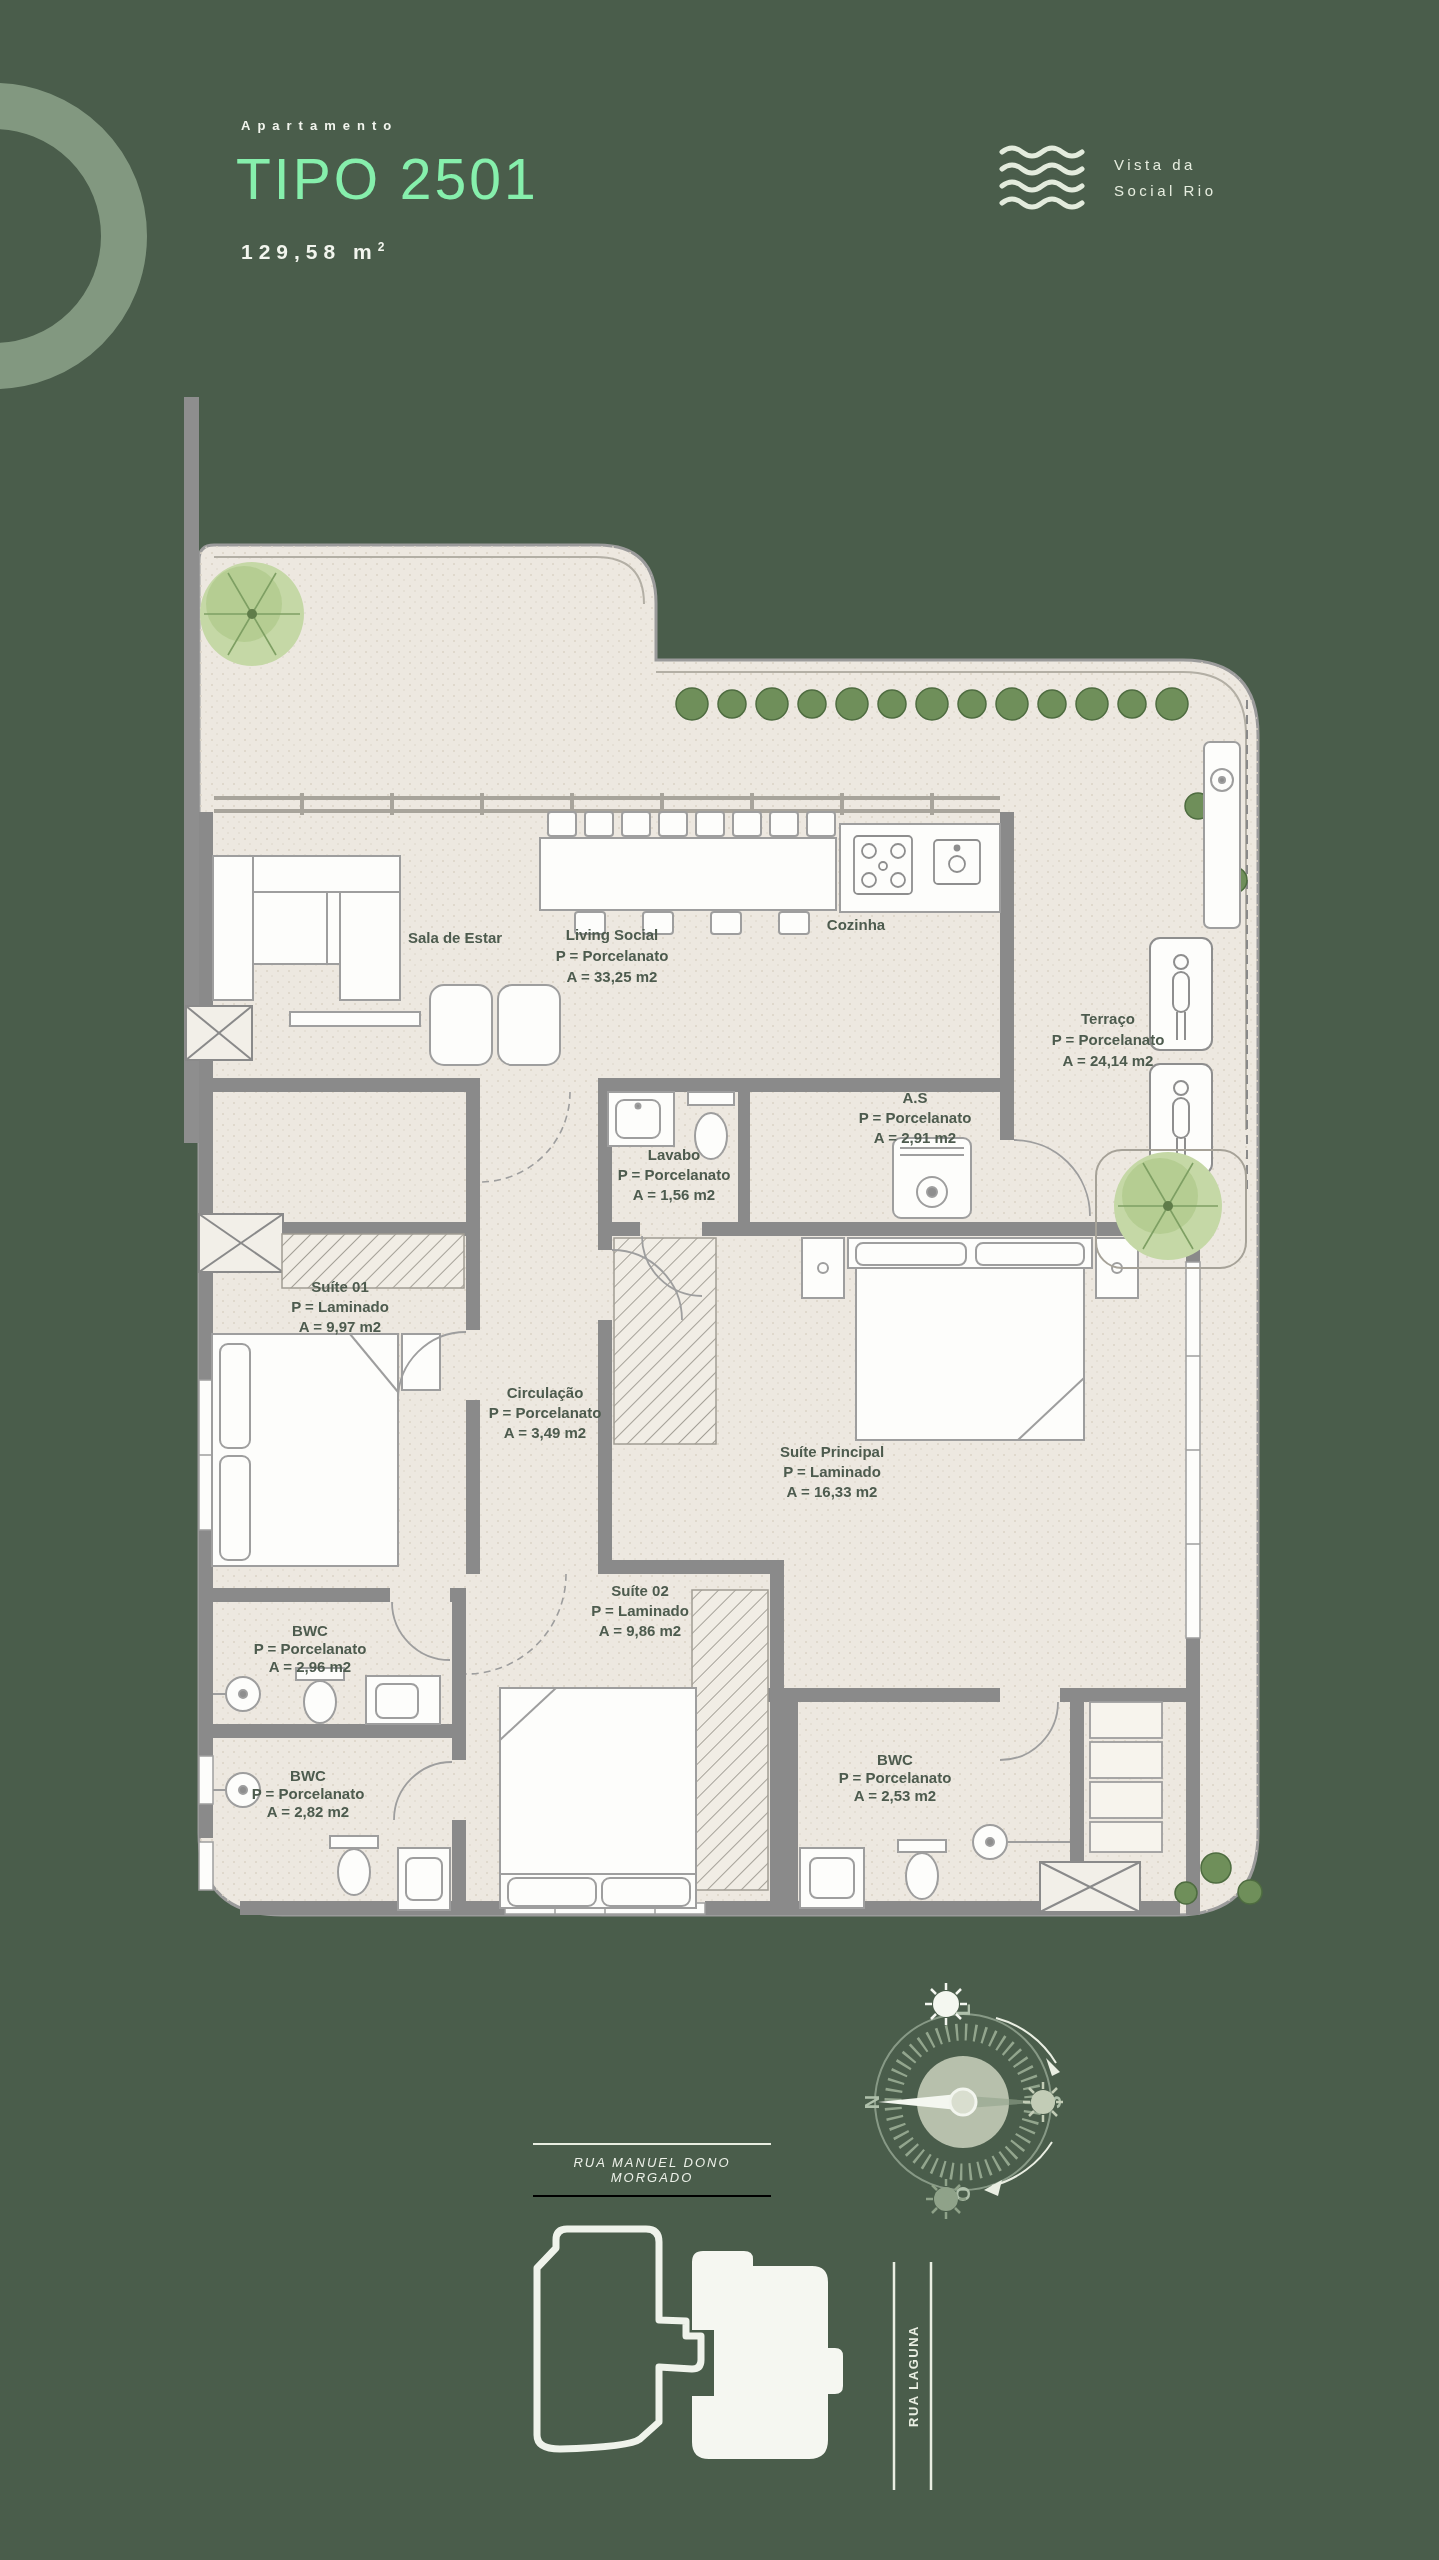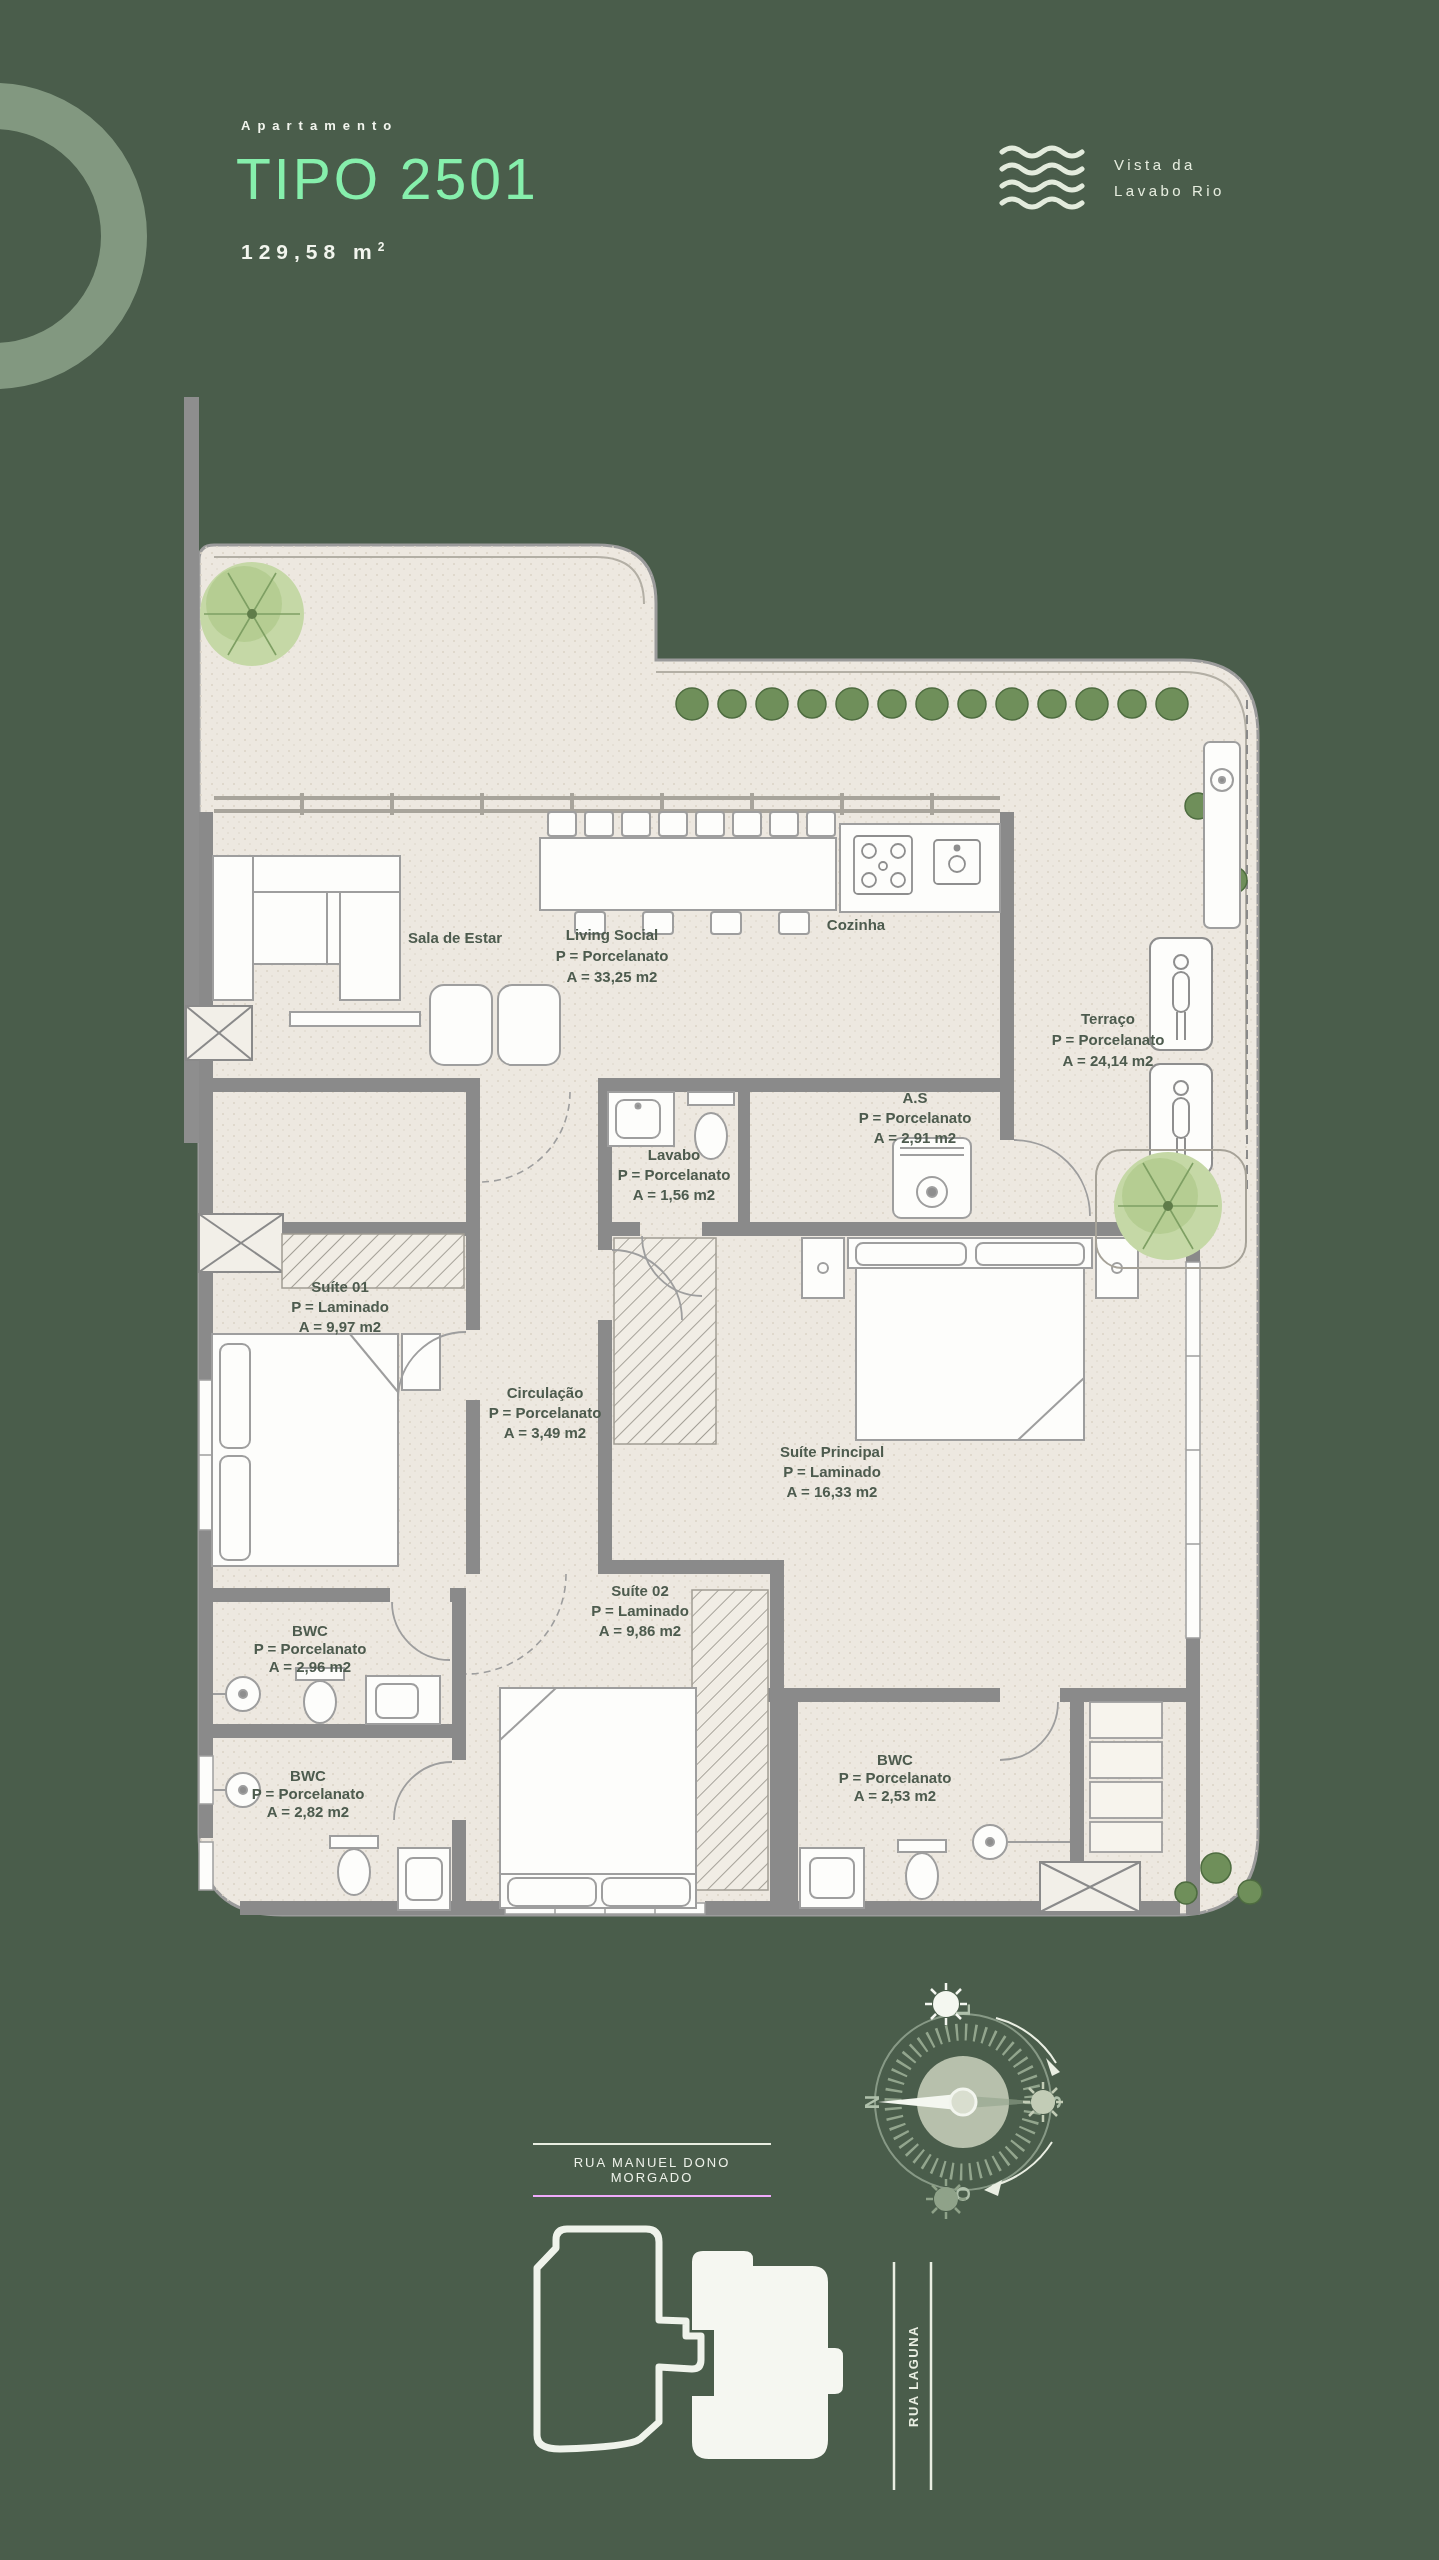--- a/index.html
+++ b/index.html
@@ -12,22 +12,22 @@
   .title{position:absolute;left:236px;top:146px;font-size:57px;font-weight:300;
          letter-spacing:3px;color:#86efac;}
   .area{position:absolute;left:241px;top:240px;font-size:21px;font-weight:bold;
         letter-spacing:6px;color:#F2F5EE;text-align:center;}
   .area sup{font-size:12px;letter-spacing:0;}
   
   .badge{position:absolute;left:998px;top:144px;display:flex;align-items:center;gap:24px;}
   .badge-text{font-size:15px;font-weight:normal;letter-spacing:3.5px;color:#E6EDDF;line-height:26px;}
   
   .street-bottom{position:absolute;left:533px;top:2143px;width:238px;text-align:center;
-     border-top:2px solid #E9EEE2;border-bottom:2px solid #f0abfc;padding:10px 0;
-     font-size:13px;letter-spacing:2px;color:#EDF1E9;}
+     border-top:2px solid #E9EEE2;border-bottom:2px solid #000000;padding:10px 0;
+     font-size:13px;letter-spacing:2px;color:#EDF1E9;font-style:italic;}
   
   .brand{position:absolute;left:1096px;top:2312px;color:#DCE4D5;
      font-family:"Liberation Serif",serif;font-variant:small-caps;
      font-size:56px;line-height:62px;letter-spacing:2px;}
   text{font-family:"Liberation Sans",sans-serif;}
   .rl{font-size:15px;font-weight:bold;fill:#4D5B4E;}
 </style>
 </head>
 <body>
 
@@ -498,20 +498,20 @@
     <svg width="92" height="68" viewBox="0 0 92 68">
       <g fill="none" stroke="#E3EBDD" stroke-width="5" stroke-linecap="round">
         <path d="M4,8 Q14,0 24,8 T44,8 T64,8 T84,8"></path>
         <path d="M4,25 Q14,17 24,25 T44,25 T64,25 T84,25"></path>
         <path d="M4,42 Q14,34 24,42 T44,42 T64,42 T84,42"></path>
         <path d="M4,59 Q14,51 24,59 T44,59 T64,59 T84,59"></path>
       </g>
     </svg>
     <div class="badge-text">
       <div>Vista da</div>
-      <div>Lavabo Rio</div>
+      <div>Social Rio</div>
     </div>
   </div>
 
   <div class="street-bottom">RUA MANUEL DONO MORGADO</div>
 
 
 </div>
 
 </body></html>

